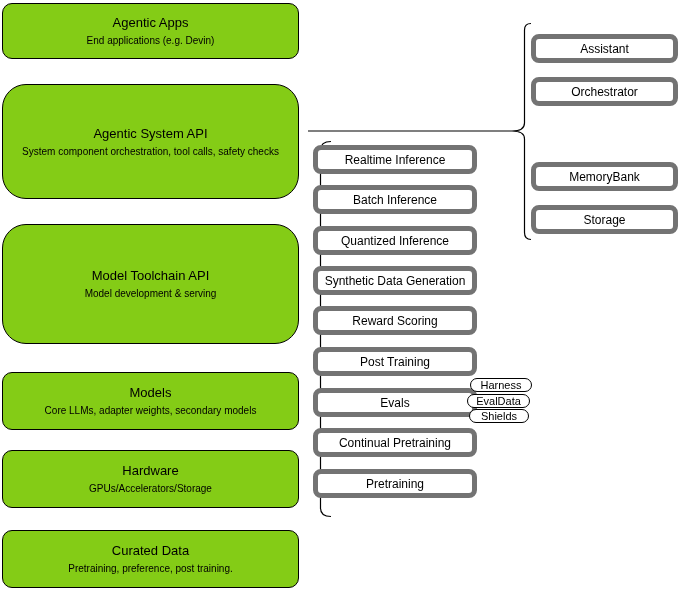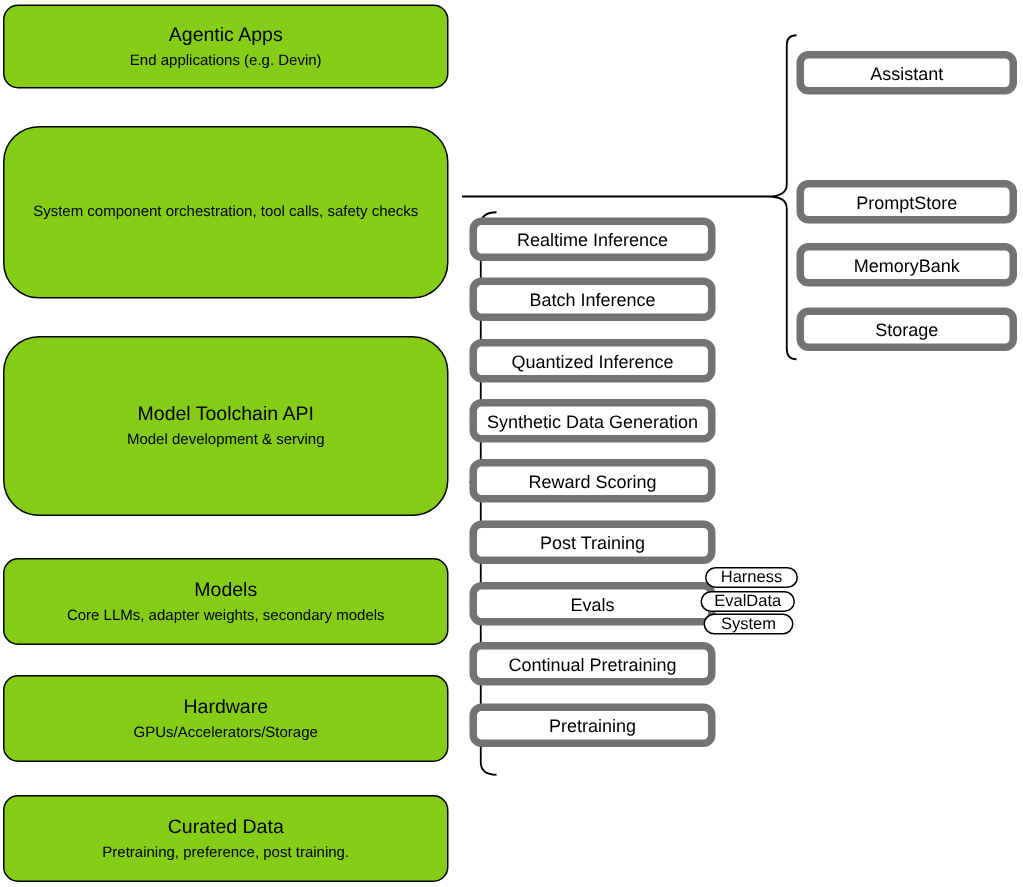--- a/index.html
+++ b/index.html
@@ -81,20 +81,21 @@
     <path d="M 531 23.5 Q 524.5 23.5 524.5 30 L 524.5 123 Q 524.5 131 512 131 Q 524.5 131 524.5 139 L 524.5 232.5 Q 524.5 239.5 531 239.5" stroke="#000000" stroke-width="1.2" fill="none"></path>
     <path d="M 331 141.5 Q 320.5 141.5 320.5 150 L 320.5 313.5 Q 320.5 321.5 313 321.5 Q 320.5 321.5 320.5 329.5 L 320.5 508 Q 320.5 516.5 331 516.5" stroke="#000000" stroke-width="1.2" fill="none"></path>
   </svg>
 
   <div class="node round-sm" style="left:2px; top:3px; width:297px; height:56px">
     <div class="box-title">Agentic Apps</div>
     <div class="box-subtitle">End applications (e.g. Devin)</div>
   </div>
 
   <div class="node round-lg" style="left:2px; top:84px; width:297px; height:115px">
+    <div class="box-title">Agentic System API</div>
     <div class="box-subtitle">System component orchestration, tool calls, safety checks</div>
   </div>
 
   <div class="node round-lg" style="left:2px; top:224px; width:297px; height:120px">
     <div class="box-title">Model Toolchain API</div>
     <div class="box-subtitle">Model development &amp; serving</div>
   </div>
 
   <div class="node round-sm" style="left:2px; top:372px; width:297px; height:58px">
     <div class="box-title">Models</div>
@@ -116,20 +117,20 @@
   <div class="mnode" style="top:266px">Synthetic Data Generation</div>
   <div class="mnode" style="top:226px">Quantized Inference</div>
   <div class="mnode" style="top:306px">Reward Scoring</div>
   <div class="mnode" style="top:347px">Post Training</div>
   <div class="mnode" style="top:388px">Evals</div>
   <div class="mnode" style="top:428px">Continual Pretraining</div>
   <div class="mnode" style="top:469px">Pretraining</div>
 
   <div class="pill" style="left:470px; top:378px; width:62px">Harness</div>
   <div class="pill" style="left:467px; top:394px; width:63px">EvalData</div>
-  <div class="pill" style="left:469px; top:409px; width:60px">System</div>
+  <div class="pill" style="left:469px; top:409px; width:60px">Shields</div>
 
   <div class="rnode" style="top:34px">Assistant</div>
-  <div class="rnode" style="top:120px">PromptStore</div>
+  <div class="rnode" style="top:77px">Orchestrator</div>
   <div class="rnode" style="top:162px">MemoryBank</div>
   <div class="rnode" style="top:205px">Storage</div>
 
 </div>
 
 </body></html>

